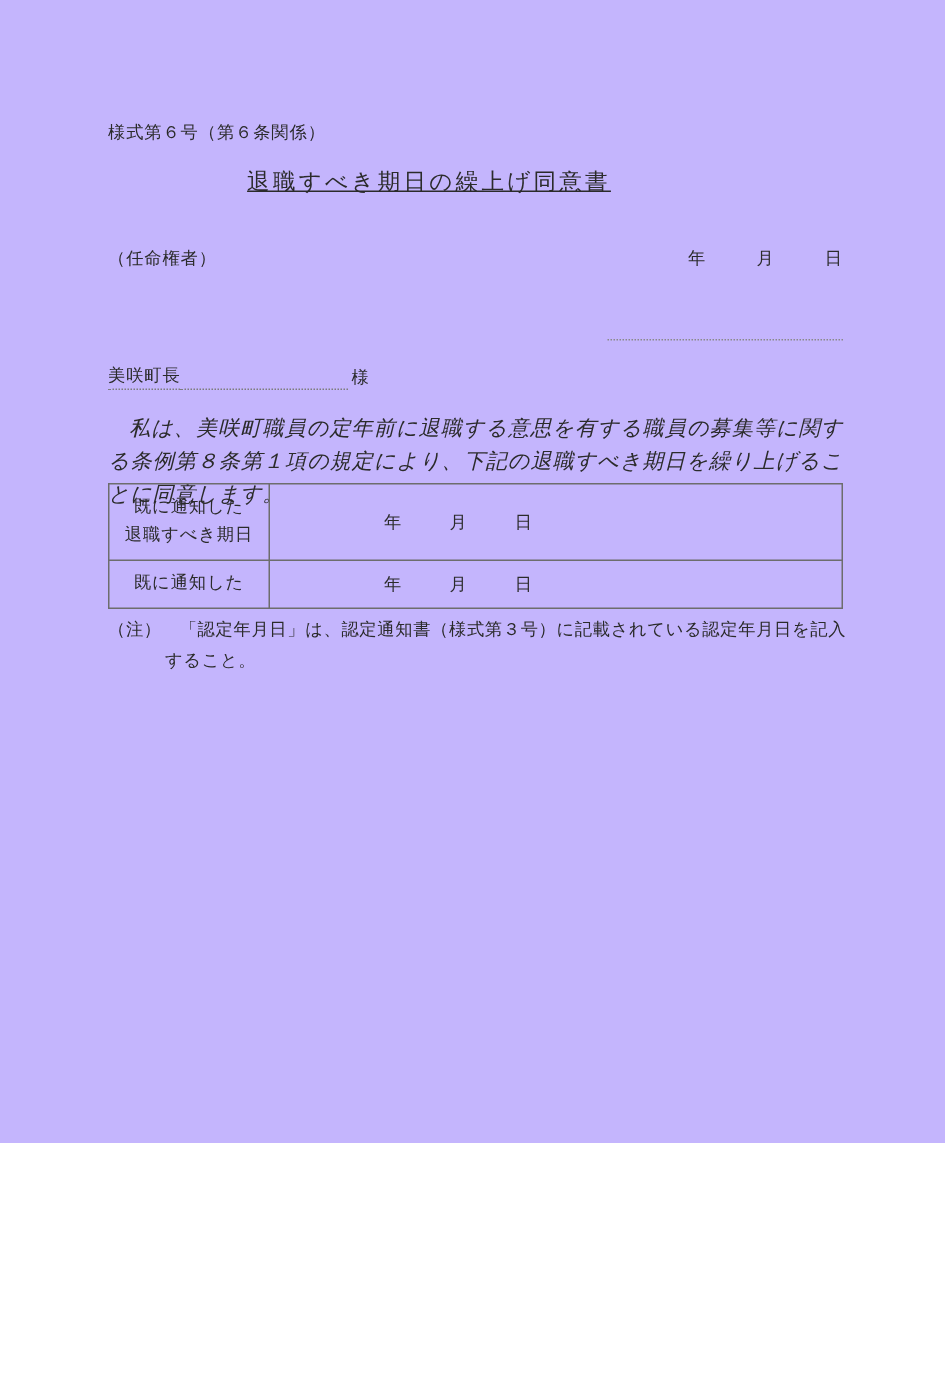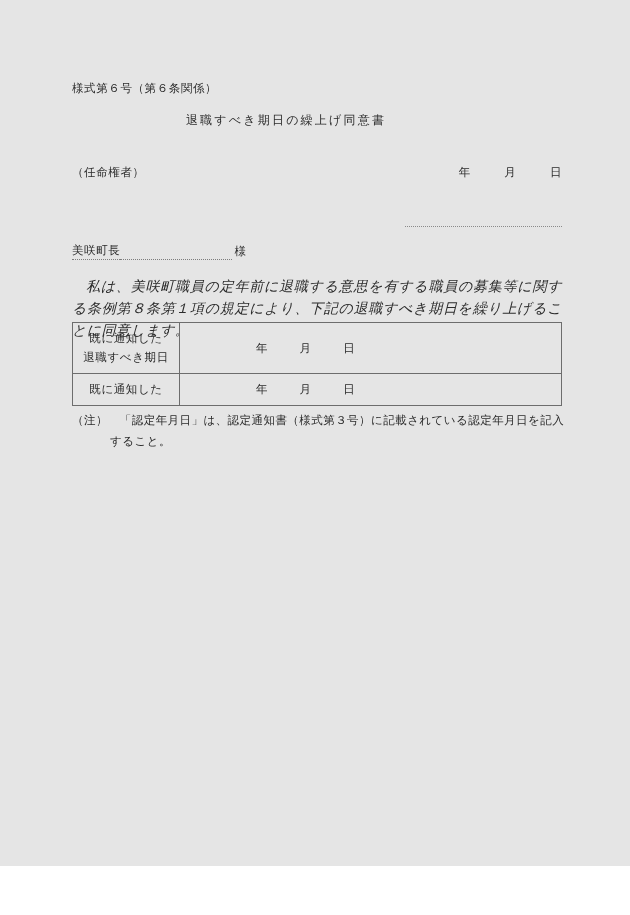--- a/index.html
+++ b/index.html
@@ -13,46 +13,47 @@
     position: relative;
     font-family: "Liberation Serif", "DejaVu Serif", serif;
     color: #2b2b2b;
     -webkit-font-smoothing: antialiased;
   }
 
   .page {
     position: absolute;
     inset: 0;
     width: 630px;
-    height: 866px;
-    background: #e5e5e5;
+    height: 762px;
+    background: #c4b5fd;
     overflow: hidden;
   }
 
   
   .form-no {
     position: absolute;
     left: 72px;
     top: 81px;
     font-size: 11.5px;
     letter-spacing: 0.6px;
     white-space: nowrap;
   }
 
   
   .doc-title {
     position: absolute;
     left: 0;
     right: 0;
     top: 112px;
     text-align: center;
-    font-size: 12px;
+    font-size: 15px;
     letter-spacing: 2.2px;
     padding-right: 58px;
     white-space: nowrap;
+    text-decoration: underline;
   }
 
   
   .row-appointer {
     position: absolute;
     left: 72px;
     top: 165px;
     right: 68px;
     height: 18px;
     font-size: 11.5px;

